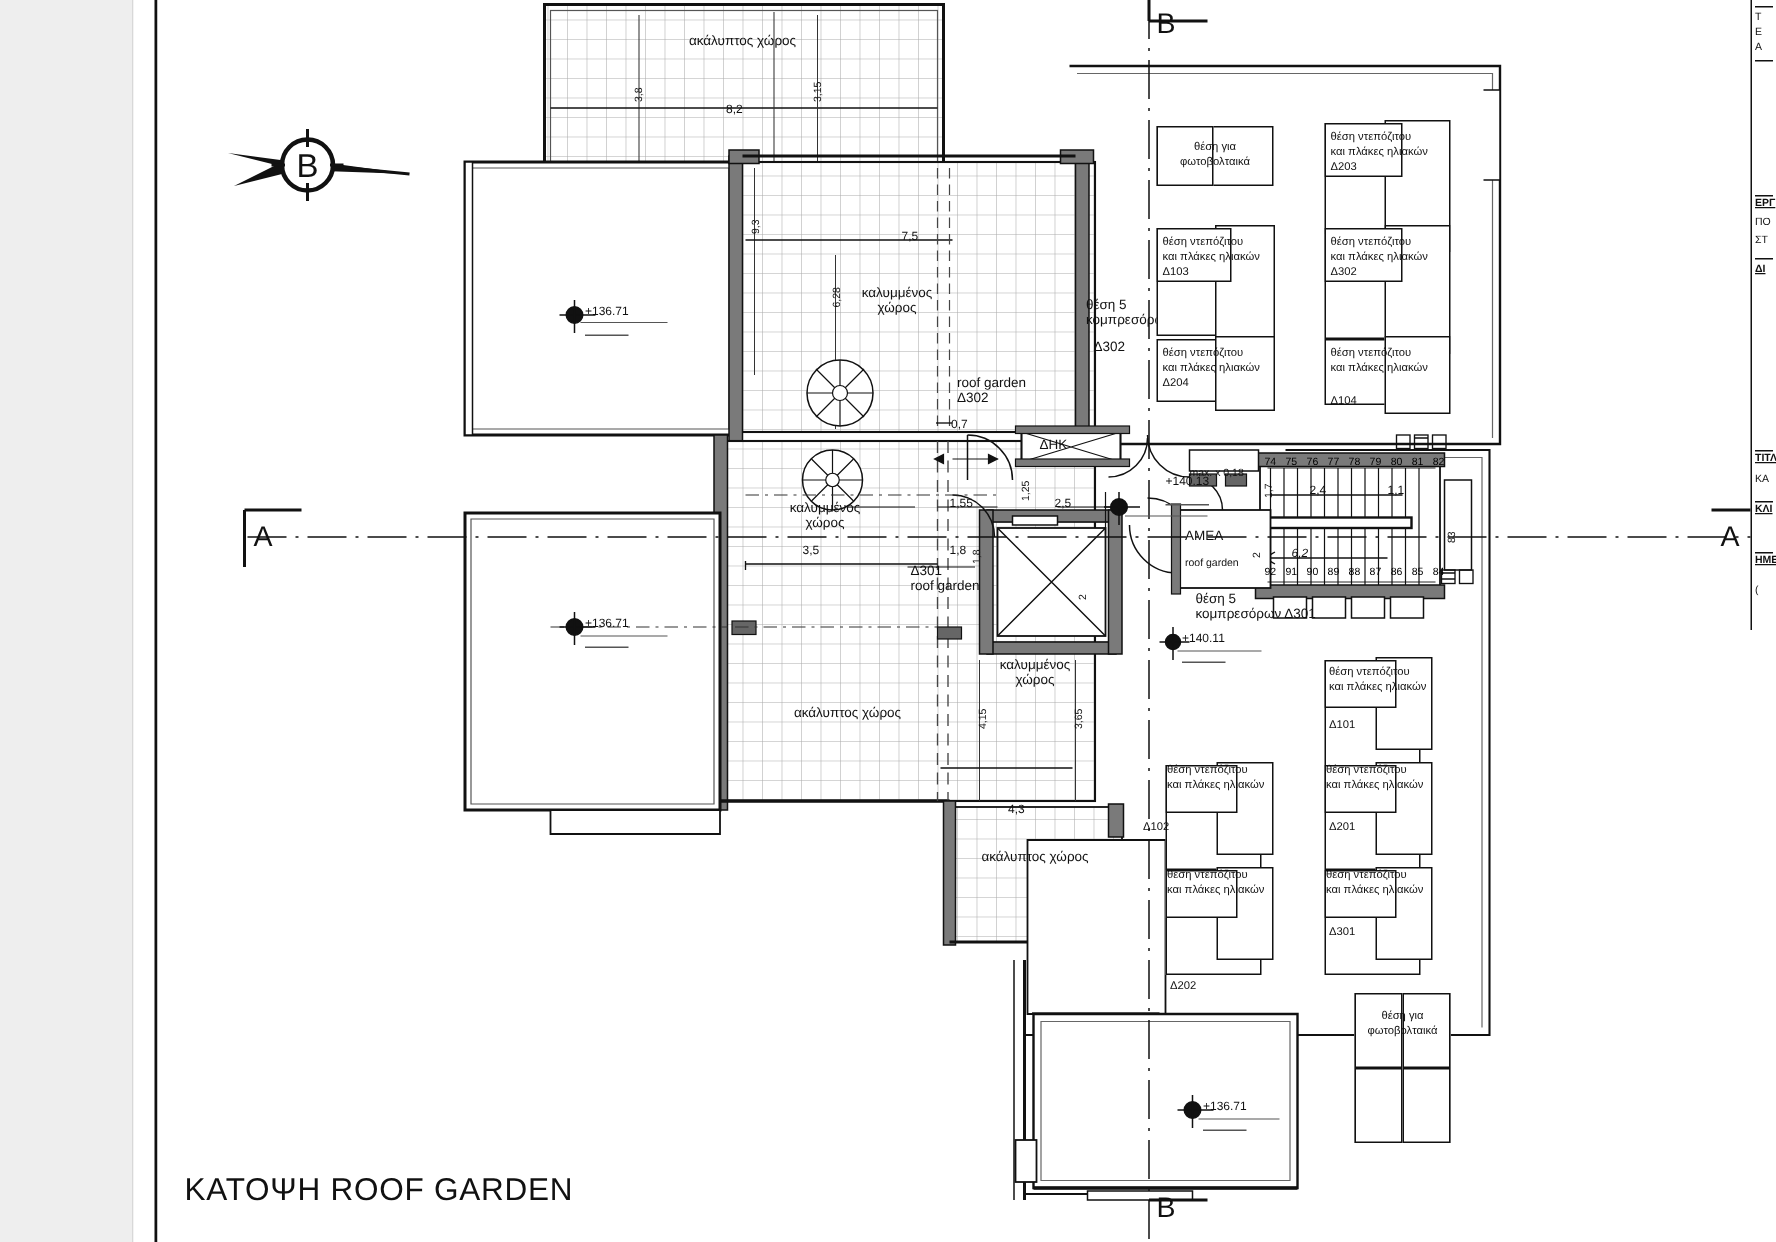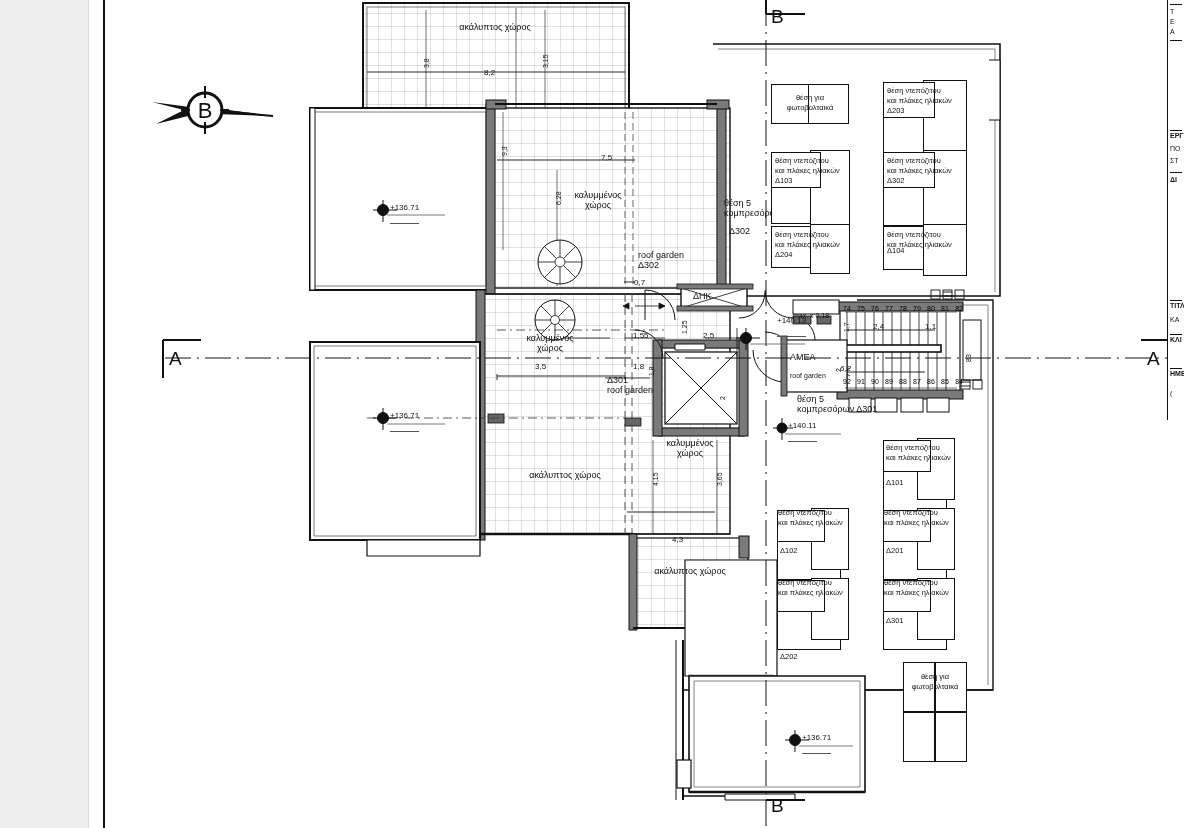--- a/index.html
+++ b/index.html
@@ -387,35 +387,35 @@
     <div class="pbox" style="left:666px;top:226px;width:68px;height:42px;"></div>
     <div class="pbox" style="left:705px;top:224px;width:40px;height:50px;"></div>
     <div class="pbox-txt" style="left:670px;top:230px;">θέση ντεπόζιτου
 και πλάκες ηλιακών</div>
     <div class="pbox-txt" style="left:670px;top:250px;">Δ204</div>
 
     <div class="pbox" style="left:778px;top:226px;width:70px;height:44px;"></div>
     <div class="pbox" style="left:818px;top:224px;width:44px;height:52px;"></div>
     <div class="pbox-txt" style="left:782px;top:230px;">θέση ντεπόζιτου
 και πλάκες ηλιακών</div>
-    <div class="pbox-txt" style="left:782px;top:246px;">Δ104</div>
+    <div class="pbox-txt" style="left:782px;top:262px;">Δ104</div>
 
     <div class="pbox" style="left:778px;top:440px;width:64px;height:72px;"></div>
     <div class="pbox" style="left:812px;top:438px;width:38px;height:62px;"></div>
     <div class="pbox" style="left:778px;top:440px;width:48px;height:32px;"></div>
     <div class="pbox-txt" style="left:781px;top:443px;">θέση ντεπόζιτου
 και πλάκες ηλιακών</div>
     <div class="pbox-txt" style="left:781px;top:478px;">Δ101</div>
 
     <div class="pbox" style="left:672px;top:510px;width:64px;height:70px;"></div>
     <div class="pbox" style="left:706px;top:508px;width:38px;height:62px;"></div>
     <div class="pbox" style="left:672px;top:510px;width:48px;height:32px;"></div>
     <div class="pbox-txt" style="left:673px;top:508px;">θέση ντεπόζιτου
 και πλάκες ηλιακών</div>
-    <div class="pbox-txt" style="left:675px;top:546px;">Δ102</div>
+    <div class="pbox-txt" style="left:657px;top:546px;">Δ102</div>
 
     <div class="pbox" style="left:778px;top:510px;width:64px;height:70px;"></div>
     <div class="pbox" style="left:812px;top:508px;width:38px;height:62px;"></div>
     <div class="pbox" style="left:778px;top:510px;width:48px;height:32px;"></div>
     <div class="pbox-txt" style="left:779px;top:508px;">θέση ντεπόζιτου
 και πλάκες ηλιακών</div>
     <div class="pbox-txt" style="left:781px;top:546px;">Δ201</div>
 
     <div class="pbox" style="left:672px;top:580px;width:64px;height:70px;"></div>
     <div class="pbox" style="left:706px;top:578px;width:38px;height:62px;"></div>
@@ -460,21 +460,21 @@
     <div class="lbl lbl-sm" style="left:528px;top:362px;">1,8</div>
     <div class="lbl lbl-tiny rot90" style="left:543px;top:376px;">1,8</div>
 
     <div class="lbl lbl-sm" style="left:430px;top:362px;">3,5</div>
     <div class="lbl lbl-tiny rot90" style="left:547px;top:486px;">4,15</div>
     <div class="lbl lbl-tiny rot90" style="left:611px;top:486px;">3,65</div>
     <div class="lbl lbl-sm" style="left:567px;top:535px;">4,3</div>
 
     <div class="lbl lbl-sm" style="left:768px;top:322px;">2,4</div>
     <div class="lbl lbl-sm" style="left:820px;top:322px;">1,1</div>
-    <div class="lbl lbl-sm" style="left:735px;top:364px;font-style:italic;">6,2</div>
+    <div class="lbl lbl-sm" style="left:756px;top:364px;font-style:italic;">6,2</div>
     <div class="lbl lbl-tiny rot90" style="left:860px;top:362px;">83</div>
     <div class="lbl lbl-tiny rot90" style="left:614px;top:400px;">2</div>
     <div class="lbl lbl-tiny rot90" style="left:738px;top:332px;">1,7</div>
     <div class="lbl lbl-tiny rot90" style="left:730px;top:372px;">2</div>
     <div class="lbl lbl-tiny" style="left:688px;top:312px;">max. x 0,18</div>
 
     <div style="position:absolute;left:738px;top:305px;width:120px;height:10px;
                 display:flex;justify-content:space-between;">
       <span class="lbl-tiny">74</span>
       <span class="lbl-tiny">75</span>
@@ -492,20 +492,21 @@
       <span class="lbl-tiny">91</span>
       <span class="lbl-tiny">90</span>
       <span class="lbl-tiny">89</span>
       <span class="lbl-tiny">88</span>
       <span class="lbl-tiny">87</span>
       <span class="lbl-tiny">86</span>
       <span class="lbl-tiny">85</span>
       <span class="lbl-tiny">84</span>
     </div>
 
+    <div class="lbl lbl-title" style="left:18px;top:782px;">ΚΑΤΟΨΗ ROOF GARDEN</div>
 
     <div class="titleblock">
       <div class="tb-rule" style="top:4px;"></div>
       <div class="tb-cell" style="top:8px;">Τ</div>
       <div class="tb-cell" style="top:18px;">Ε</div>
       <div class="tb-cell" style="top:28px;">Α</div>
       <div class="tb-rule" style="top:40px;"></div>
 
       <div class="tb-rule" style="top:130px;"></div>
       <div class="tb-cell tb-under" style="top:132px;">ΕΡΓ</div>

